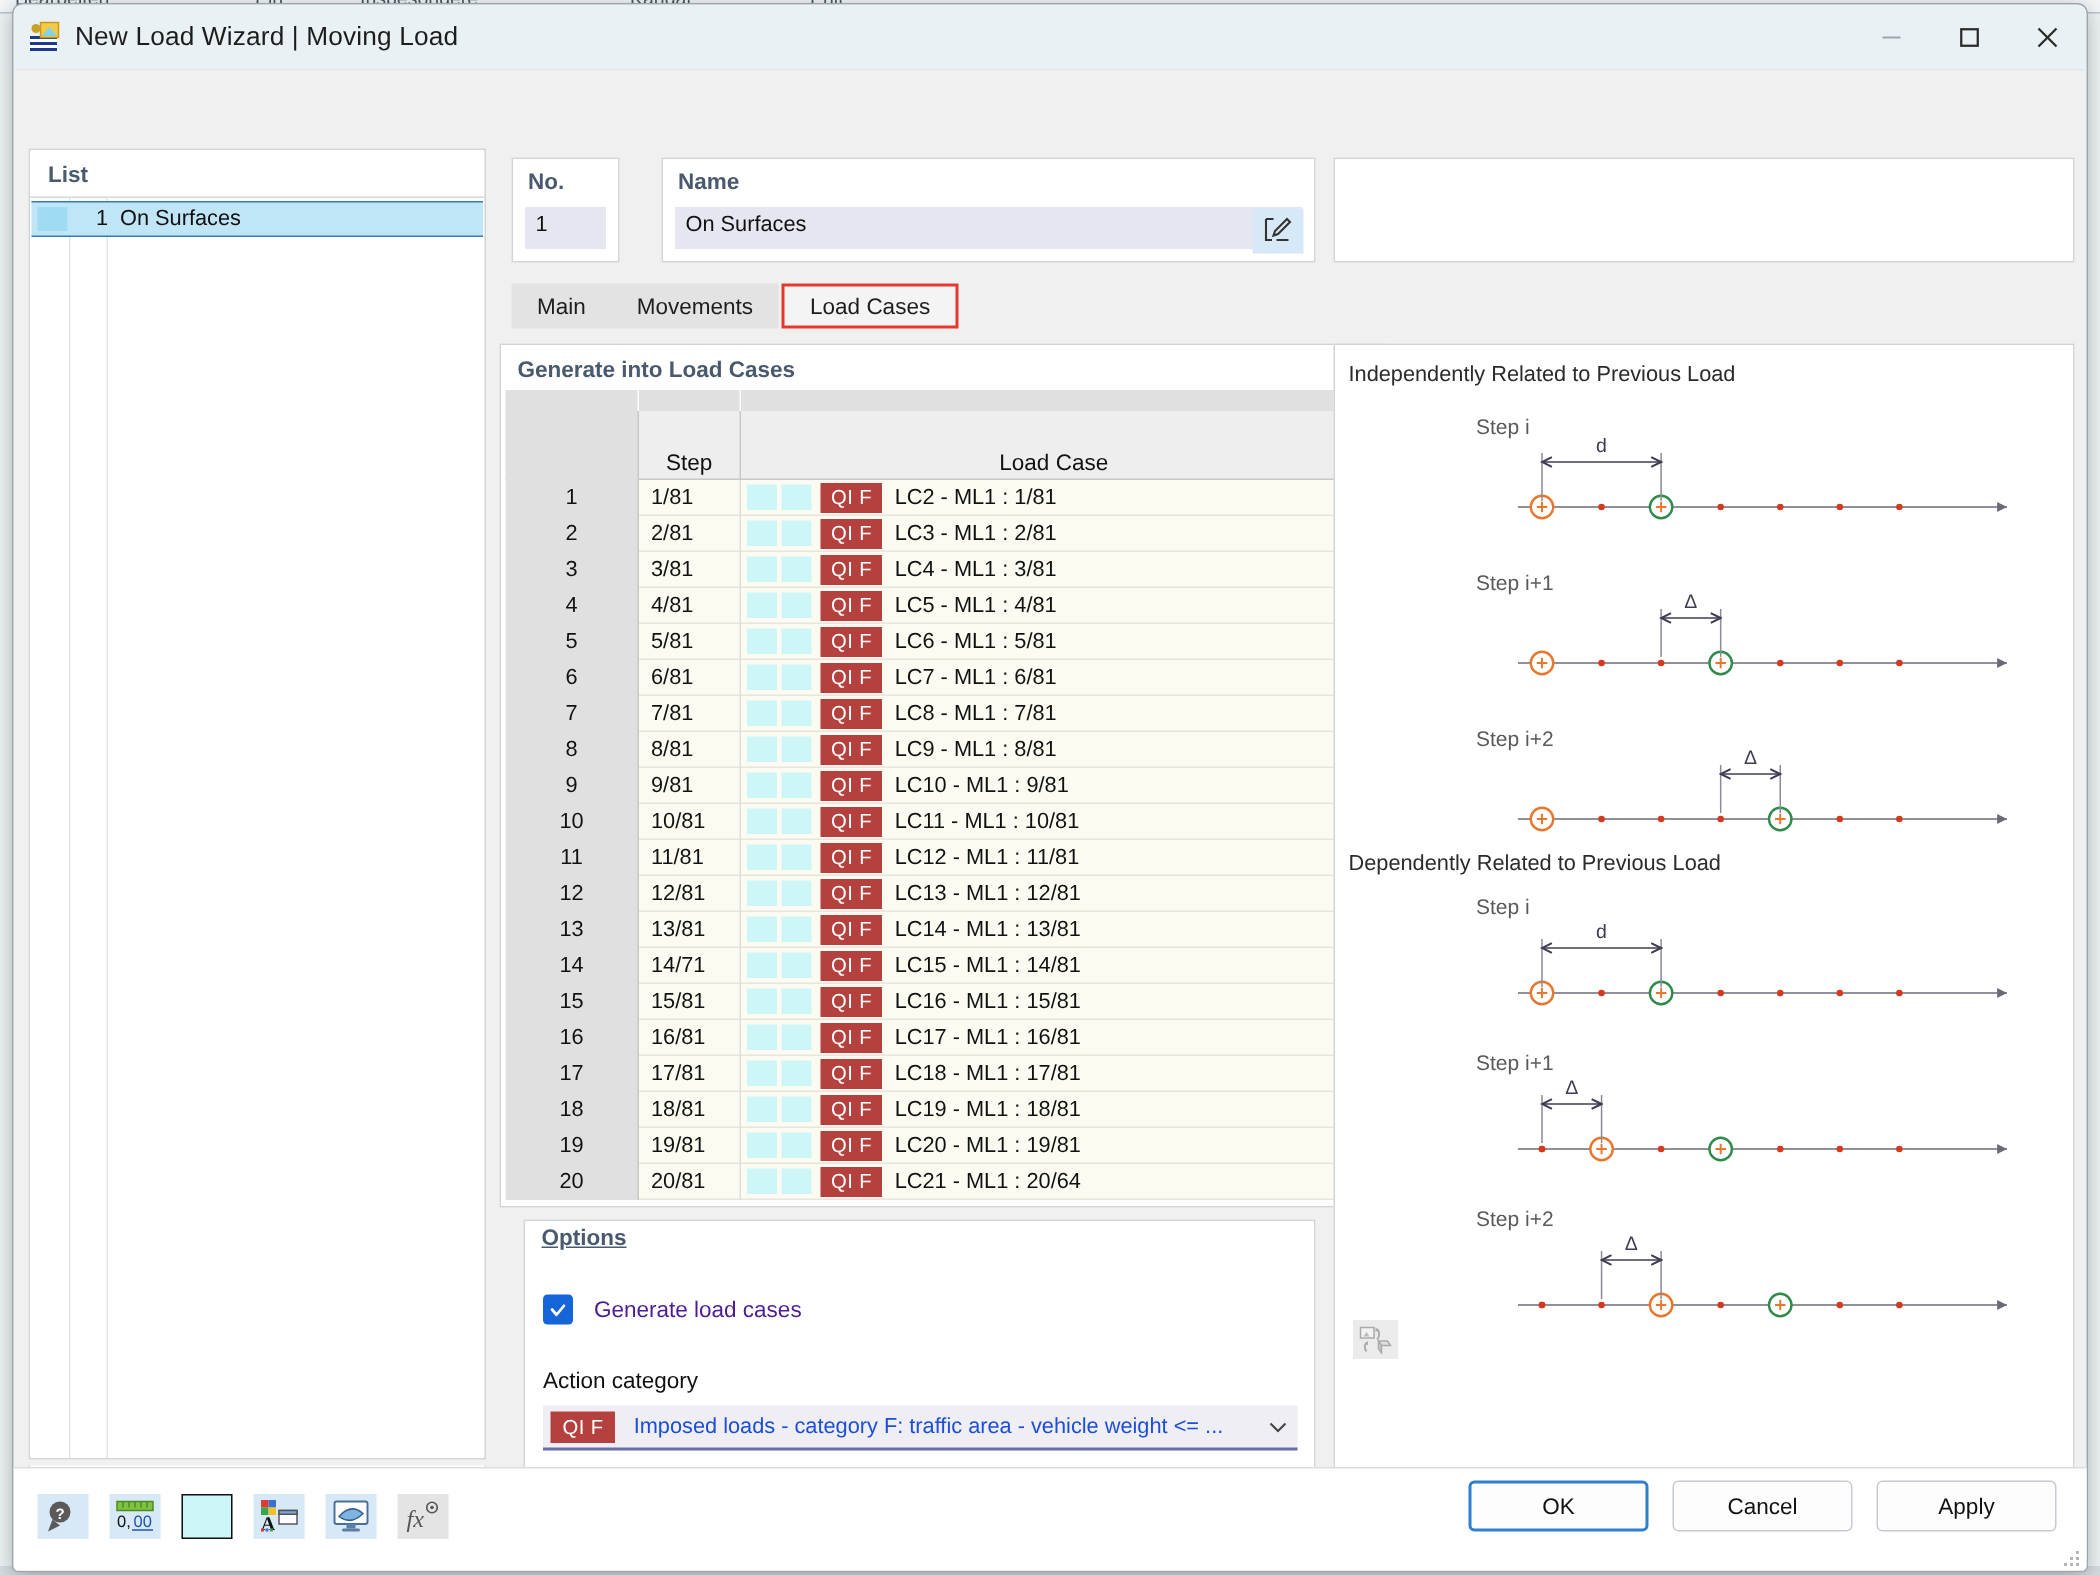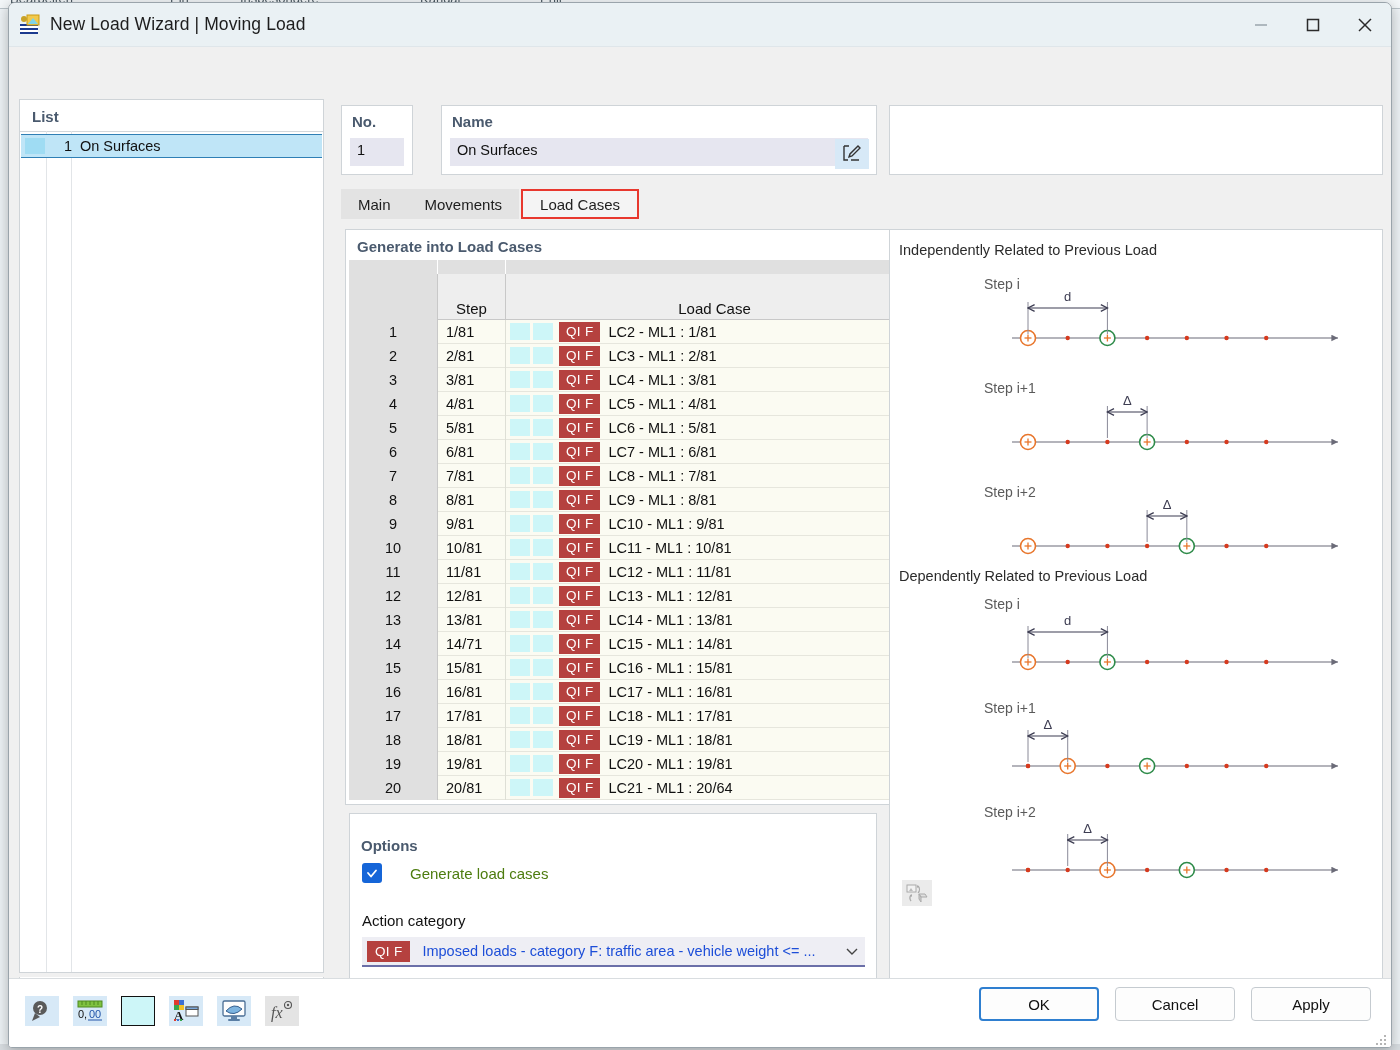--- a/index.html
+++ b/index.html
@@ -109,21 +109,21 @@
   }
 
   
   #tabs { position:absolute; left:332px; top:142px; height:30px; display:flex; align-items:flex-end; }
   .tab { height:30px; padding:0 17px; display:flex; align-items:center;
          font-size:15px; color:#1d1d1d; background:#e3e3e3; }
   .tab.sel { background:#f4f4f4; border:2px solid #e8382e; margin-left:2px; }
 
   
   #genbox {
-    position:absolute; left:336px; top:182px; width:592px; height:576px;
+    position:absolute; left:324px; top:182px; width:592px; height:576px;
     background:#fff; border:1px solid #cfd4d8;
   }
   #gen-title { font-size:15px; font-weight:bold; color:#4a5a6e; padding:8px 0 0 11px; }
 
   #gridwrap { position:absolute; left:3px; top:30px; right:3px; bottom:3px; }
   #gridhdr0 { position:absolute; left:0; top:0; right:0; height:14px; background:#e0e0e0; }
   #gridhdr0 .s1 { position:absolute; left:0; top:0; width:89px; height:14px; border-right:1px solid #fff;}
   #gridhdr0 .s2 { position:absolute; left:89px; top:0; width:68px; height:14px; border-right:1px solid #fff;}
   #gridhdr0 .s3 { position:absolute; left:157px; top:0; right:10px; height:14px;}
 
@@ -153,25 +153,25 @@
   .lctext { margin-left:8px; font-size:14.5px; color:#111; white-space:nowrap; }
 
   #gridscroll { position:absolute; right:0; top:14px; width:10px; bottom:0; background:#f0f0f0; }
   #gridthumb { position:absolute; left:1px; top:14px; width:8px; height:116px; background:#7d7d7d; }
 
   
   #optbox {
     position:absolute; left:340px; top:766px; width:528px; height:194px;
     background:#fff; border:1px solid #cfd4d8;
   }
-  #opt-title { font-size:15px; font-weight:bold; color:#4a5a6e; padding:23px 0 0 11px; }
+  #opt-title { font-size:15px; font-weight:bold; color:#4a5a6e; padding:3px 0 0 11px;text-decoration:underline; }
   #chkrow { position:absolute; left:12px; top:49px; display:flex; align-items:center; }
   #chkbox { width:20px; height:20px; background:#1565d8; border-radius:3px;
             display:flex; align-items:center; justify-content:center; }
-  #chkrow .lbl { margin-left:28px; font-size:15px; color:#4d7c0f; }
+  #chkrow .lbl { margin-left:14px; font-size:15px; color:#4c1d95; }
   #actlabel { position:absolute; left:12px; top:98px; font-size:15px; color:#111; }
   #actselect {
     position:absolute; left:12px; top:123px; width:503px; height:30px;
     background:#eeeef4; border-bottom:2px solid #6b6fa8; display:flex; align-items:center;
   }
   #actselect .qif2 { background:#b5413f; color:#fff; font-size:13.5px; height:21px;
       padding:0 8px; display:flex; align-items:center; margin-left:5px; letter-spacing:.3px;}
   #actselect .txt { margin-left:12px; font-size:14.5px; color:#1d4ed8; white-space:nowrap;
       overflow:hidden; flex:1; }
   #actselect .chev { width:26px; display:flex; align-items:center; justify-content:center; }

